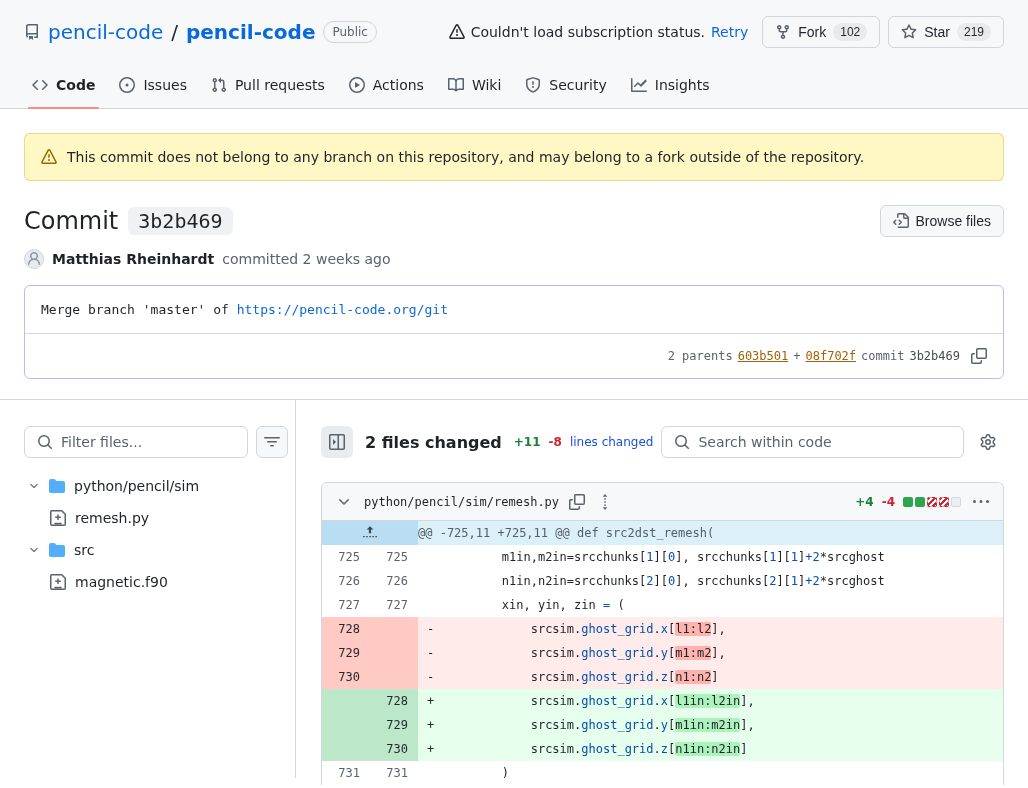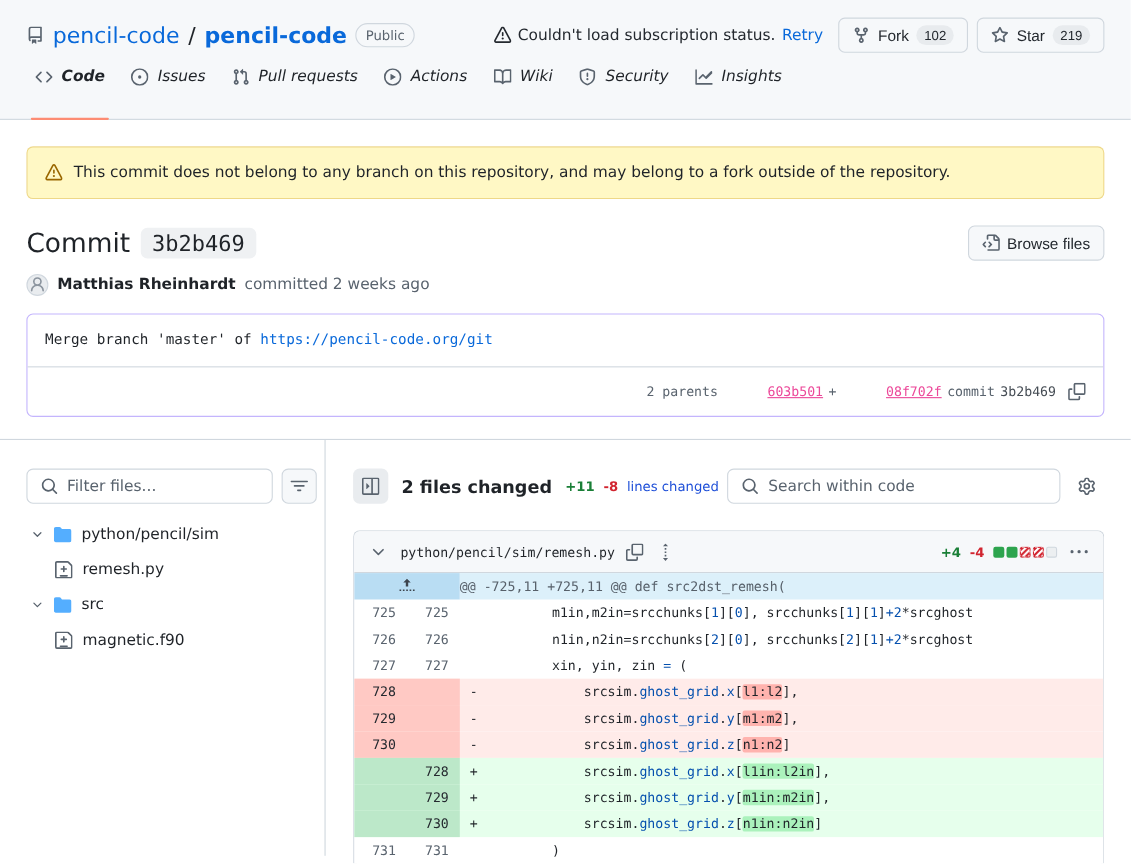--- a/index.html
+++ b/index.html
@@ -23,21 +23,21 @@
   .public-badge { font-size:12px; color:#59636e; border:1px solid #d0d7de; border-radius:2em; padding:1px 8px; line-height:18px; font-weight:400; }
   .header-right { display:flex; align-items:center; gap:8px; }
   .sub-warning { display:flex; align-items:flex-start; gap:6px; color:#24292f; font-size:14px; margin-right:6px; }
   .sub-warning .warn-ic { color:#24292f; }
   .retry-link { color:#0969da; cursor:pointer; }
   .gh-btn { display:inline-flex; align-items:center; gap:7px; background:#f6f8fa; border:1px solid #d0d7de; border-radius:6px; height:32px; padding:0 12px; font-size:14px; color:#24292f; cursor:pointer; }
   .gh-btn .btn-ic { color:#59636e; }
   .count-pill { background:#e8ebee; border-radius:2em; padding:0 7px; font-size:12px; line-height:18px; font-weight:500; }
 
   .nav-tabs { display:flex; gap:8px; padding:0 8px; }
-  .tab { display:flex; align-items:flex-start; gap:8px; padding:0 8px; height:46px; position:relative; cursor:pointer; font-size:14px;font-style:italic; }
+  .tab { display:flex; align-items:center; gap:8px; padding:0 8px; height:46px; position:relative; cursor:pointer; font-size:14px; }
   .tab .tab-ic { color:#59636e; }
   .tab.active .tab-label { font-weight:600; }
   .tab.active::after { content:""; position:absolute; left:4px; right:4px; bottom:-1px; height:2px; background:#fd8c73; border-radius:6px; }
 
   
   .banner { margin:24px; background:#fff8c5; border:1px solid rgba(212,167,44,0.4); border-radius:6px; padding:15px 16px; display:flex; align-items:center; gap:10px; }
   .banner .banner-ic { color:#9a6700; flex-shrink:0; }
 
   
   .commit-header { margin:2px 24px 0 24px; display:flex; align-items:center; }
@@ -46,21 +46,21 @@
   .browse-btn { margin-left:auto; }
   .author-row { margin:12px 24px 16px 24px; display:flex; align-items:center; gap:8px; }
   .avatar { width:20px; height:20px; border-radius:50%; background:#e9ecef; border:1px solid #d0d7de; display:flex; align-items:center; justify-content:center; color:#8c959f; overflow:hidden; }
   .author-name { font-weight:600; }
   .committed-text { color:#59636e; }
 
   .commit-box { margin:0 24px 20px 24px; border:1px solid #c4b5fd; border-radius:6px; }
   .commit-msg { padding:16px; font-family:"DejaVu Sans Mono","Liberation Mono",monospace; font-size:13px; }
   .commit-msg a { color:#0969da; }
   .commit-meta { border-top:1px solid #d0d7de; padding:14px 16px; display:flex; justify-content:flex-end; align-items:center; gap:5px; font-family:"DejaVu Sans Mono","Liberation Mono",monospace; font-size:12px; color:#59636e; }
-  .parent-sha { color:#ec4899; text-decoration:underline;margin-left:40px; }
+  .parent-sha { color:#a16207; text-decoration:underline; }
   .commit-sha-plain { color:#454c54; }
   .copy-ic-btn { color:#59636e; background:none; border:none; padding:0 0 0 6px; cursor:pointer; }
 
   .full-divider { border-top:1px solid #d0d7de; }
 
   
   .content-area { display:flex; align-items:stretch; height:378px; }
   .file-sidebar { width:296px; flex-shrink:0; border-right:1px solid #d0d7de; padding:26px 24px 0 24px; }
   .filter-row { display:flex; gap:8px; }
   .input-wrap { flex:1; height:32px; border:1px solid #d0d7de; border-radius:6px; display:flex; align-items:center; gap:8px; padding:0 12px; background:#fff; color:#59636e; }

